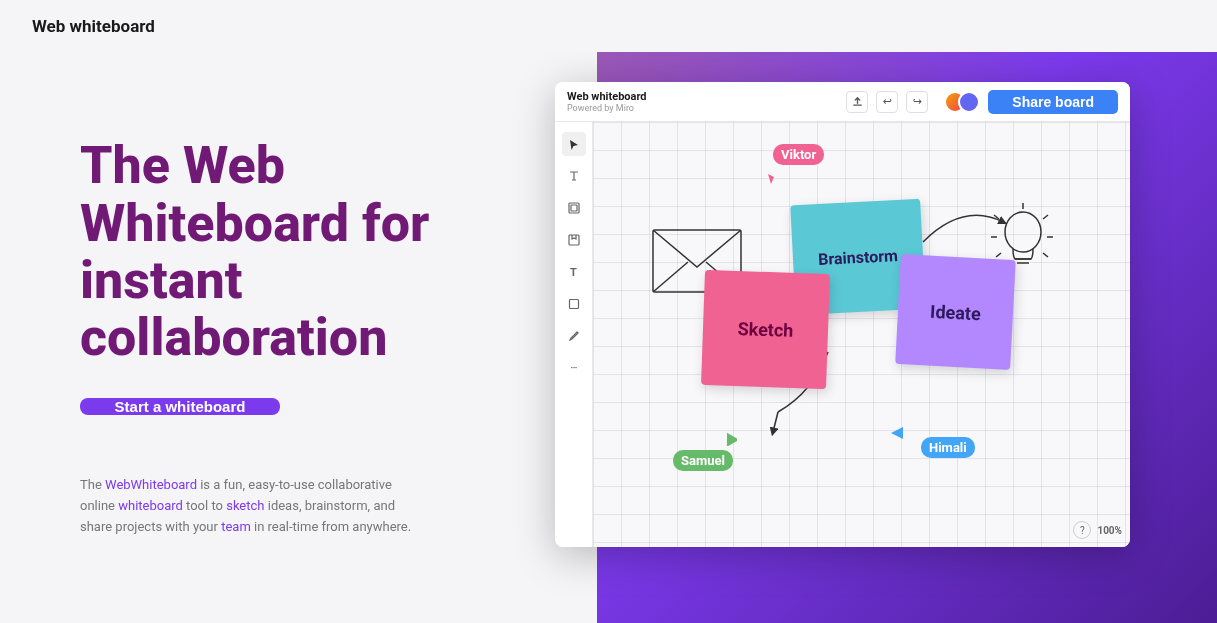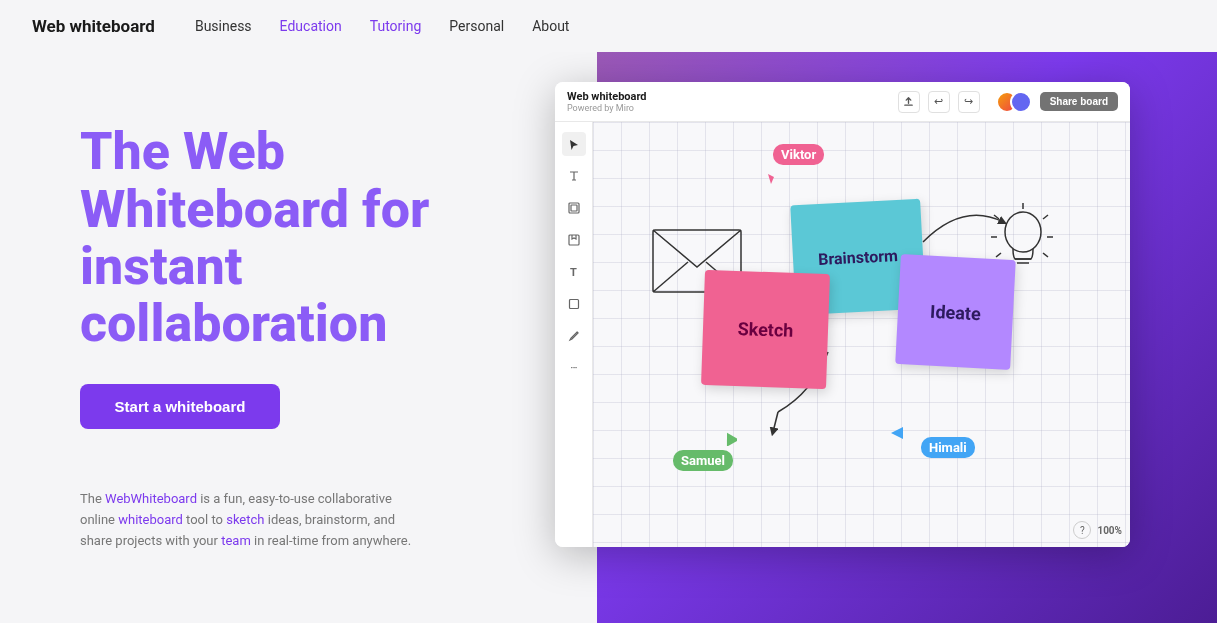--- a/index.html
+++ b/index.html
@@ -50,31 +50,31 @@
       display: flex;
       flex-direction: column;
       justify-content: center;
       background: #f5f5f7;
       position: relative;
       z-index: 2;
     }
     .hero-title {
       font-size: 52px;
       font-weight: 800;
-      color: #8b5cf6;
+      color: #701a75;
       line-height: 1.1;
       margin-bottom: 32px;
     }
     .cta-button {
       display: inline-block;
       background: #7c3aed;
       color: white;
       font-size: 15px;
       font-weight: 600;
-      padding: 14px 28px;
+      padding: 0 28px;
       border-radius: 8px;
       border: none;
       cursor: pointer;
       width: 200px;
       text-align: center;
       margin-bottom: 60px;
     }
     .description {
       font-size: 13px;
       color: #777;
@@ -146,26 +146,26 @@
       align-items: center;
       justify-content: center;
       border: 1px solid #e0e0e0;
       border-radius: 4px;
       cursor: pointer;
       background: white;
       font-size: 11px;
       color: #555;
     }
     .share-btn {
-      background: #737373;
+      background: #3b82f6;
       color: white;
       border: none;
       border-radius: 5px;
-      padding: 4px 10px;
-      font-size: 10px;
+      padding: 4px 24px;
+      font-size: 14px;
       font-weight: 600;
       cursor: pointer;
     }
     .avatar-circle {
       width: 22px;
       height: 22px;
       border-radius: 50%;
       background: linear-gradient(135deg, #f59e0b, #ef4444);
       border: 2px solid white;
     }
@@ -326,27 +326,20 @@
       font-size: 10px;
       color: #666;
       cursor: pointer;
     }
   </style>
 </head>
 <body>
 
 <header class="header">
   <div class="logo">Web whiteboard</div>
-  <nav class="nav">
-    <a class="nav-item">Business</a>
-    <a class="nav-item active">Education</a>
-    <a class="nav-item active">Tutoring</a>
-    <a class="nav-item">Personal</a>
-    <a class="nav-item">About</a>
-  </nav>
 </header>
 
 <main class="main">
 
   <div class="right-bg"></div>
 
   <section class="left-content">
     <h1 class="hero-title">The Web Whiteboard for instant collaboration</h1>
     <button class="cta-button">Start a whiteboard</button>
     <p class="description">

